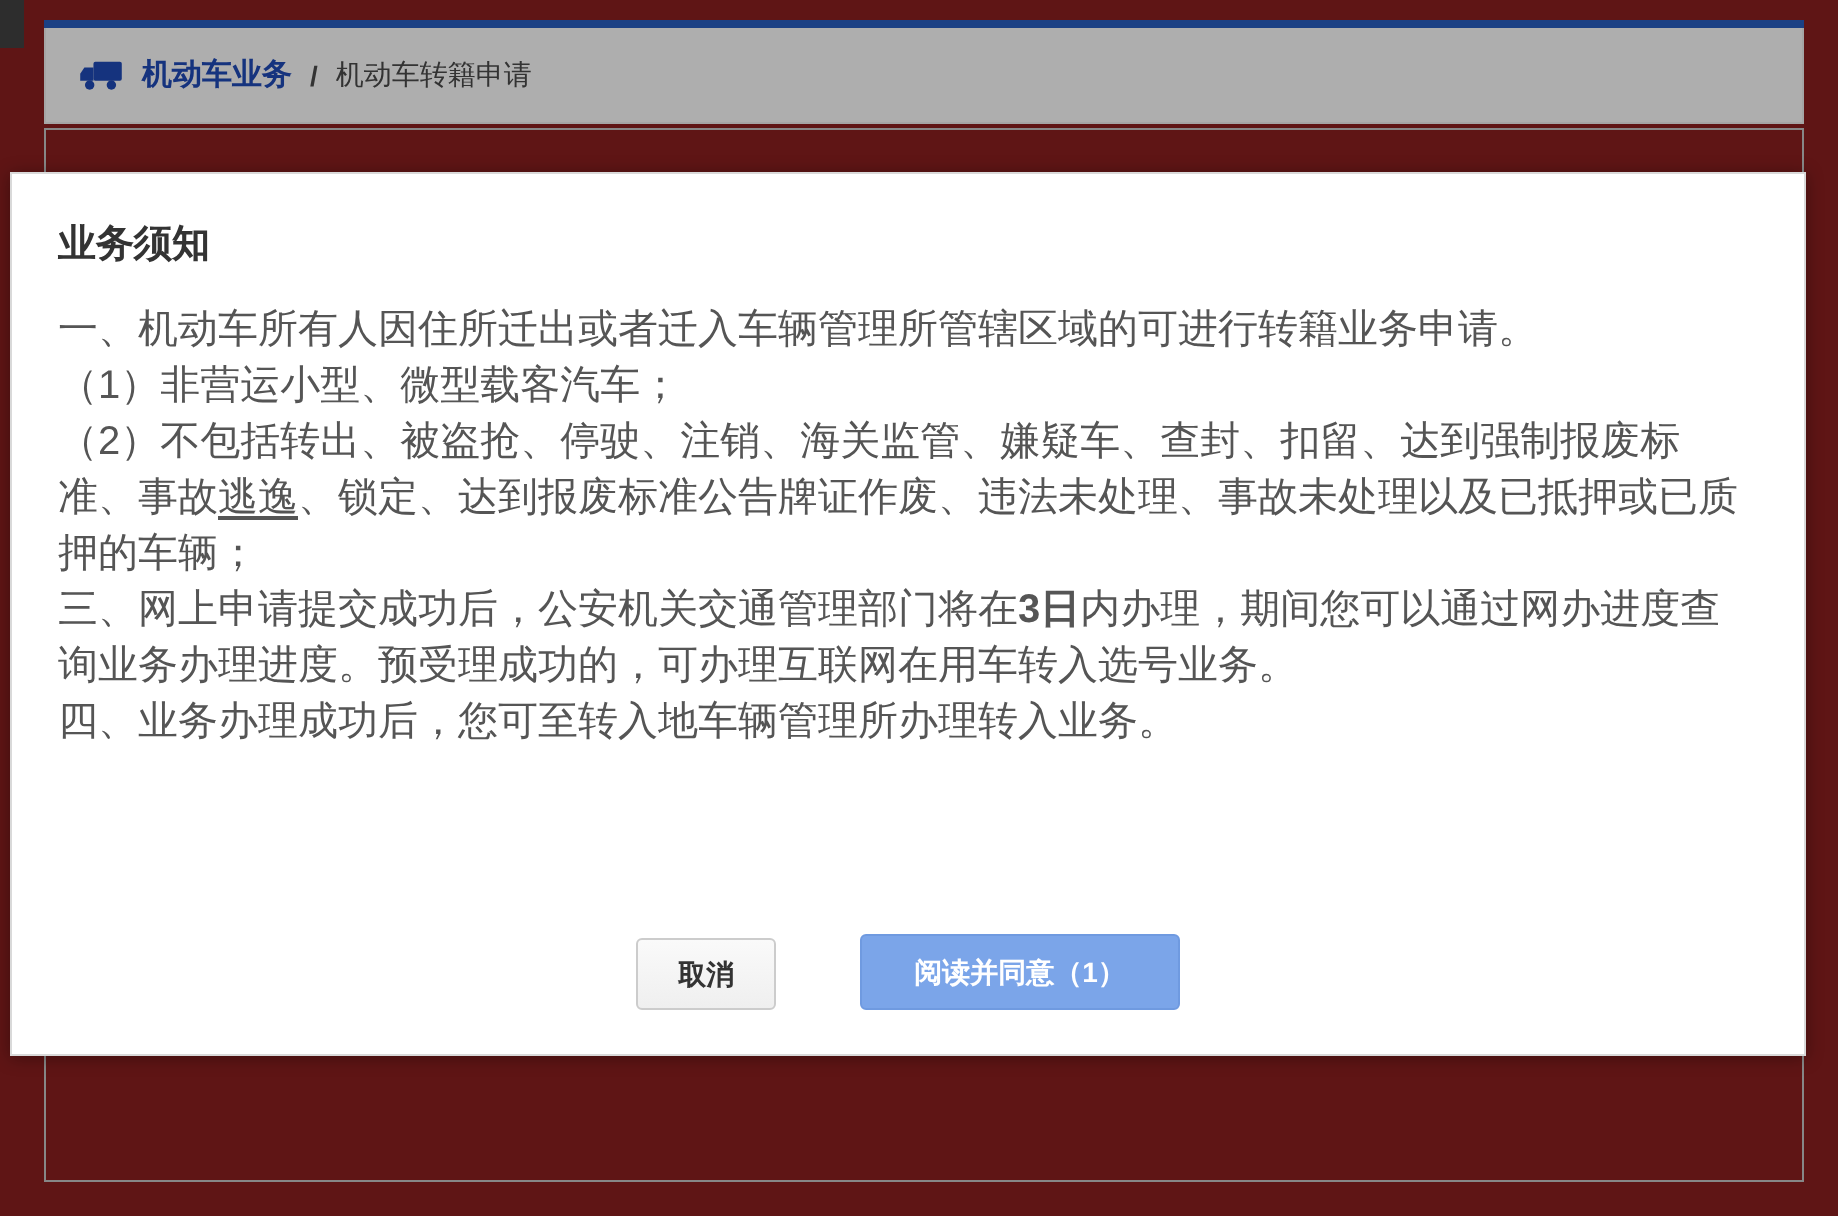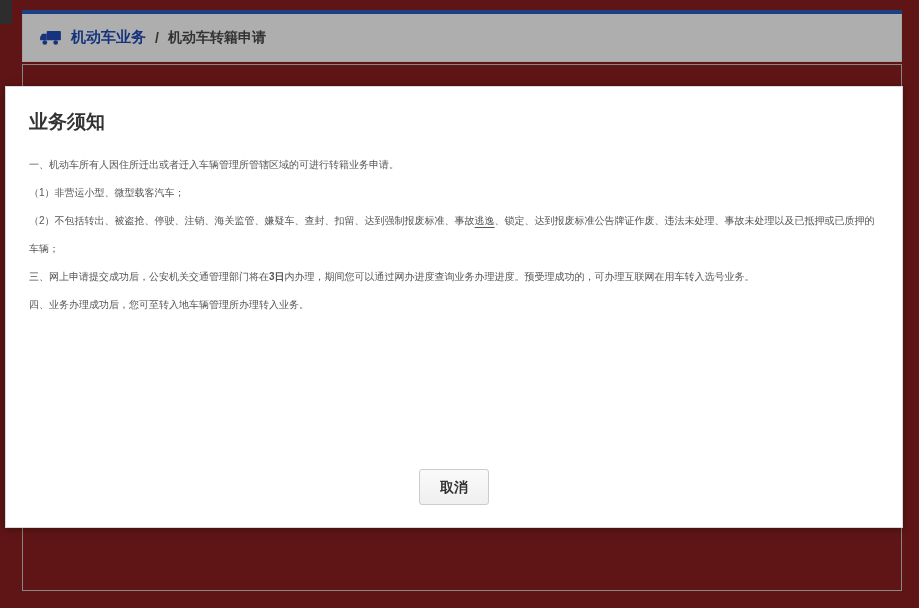--- a/index.html
+++ b/index.html
@@ -15,38 +15,38 @@
   
   .header-wrap { position:absolute; left:22px; top:10px; width:880px; }
   .header-topline { height:4px; background:#2456b0; }
   .breadcrumb-bar {
     height:48px; background:#e9e9e9; border:1px solid #ddd; border-top:none;
     display:flex; align-items:center; padding-left:16px; gap:9px;
   }
   .truck-icon { display:inline-flex; }
   .crumb-main { font-size:15px; font-weight:bold; color:#1d44a8; }
   .crumb-sep  { font-size:14px; font-weight:bold; color:#444; }
-  .crumb-cur  { font-size:14px; font-weight:bold; color:#444;text-align:right; }
+  .crumb-cur  { font-size:14px; font-weight:normal; color:#444;text-align:right; }
   .content-panel {
     position:absolute; left:22px; top:64px; width:880px; height:527px;
     border:1px solid #b5b5b5; background:transparent;
   }
 
   
   .overlay { position:absolute; inset:0; background:rgba(0,0,0,0.25); z-index:5; }
 
   
   .modal {
     position:absolute; left:5px; top:86px; width:898px; height:442px;
     background:#fff; z-index:10; border:1px solid #d9d9d9;
     box-shadow:0 1px 8px rgba(0,0,0,0.35);
   }
   .modal-inner { padding:22px 26px 0 23px; }
   .modal-title { font-size:19px; font-weight:bold; color:#333; margin-bottom:16px; }
-  .notice { font-size:10px; color:#555; line-height:28px; }
+  .notice { font-size:20px; color:#555; line-height:28px; }
   .notice p { margin:0; }
   .seg-bold { font-weight:bold; }
   .seg-underline { text-decoration:underline; text-underline-offset:3px; }
 
   .btn-row {
     position:absolute; left:0; right:0; bottom:22px;
     display:flex; justify-content:center; align-items:flex-end; gap:42px;
   }
   .btn {
     font-family:inherit; font-size:14px; font-weight:bold; cursor:pointer;
@@ -98,16 +98,17 @@
       <div class="notice">
         <p>一、机动车所有人因住所迁出或者迁入车辆管理所管辖区域的可进行转籍业务申请。</p>
         <p>（1）非营运小型、微型载客汽车；</p>
         <p><span>（2）不包括转出、被盗抢、停驶、注销、海关监管、嫌疑车、查封、扣留、达到强制报废标准、事故</span><span class="seg-underline">逃逸</span><span>、锁定、达到报废标准公告牌证作废、违法未处理、事故未处理以及已抵押或已质押的车辆；</span></p>
         <p><span>三、网上申请提交成功后，公安机关交通管理部门将在</span><span class="seg-bold">3日</span><span>内办理，期间您可以通过网办进度查询业务办理进度。预受理成功的，可办理互联网在用车转入选号业务。</span></p>
         <p>四、业务办理成功后，您可至转入地车辆管理所办理转入业务。</p>
       </div>
     </div>
     <div class="btn-row">
       <button class="btn btn-cancel">取消</button>
+      <button class="btn btn-agree">阅读并同意（1）</button>
     </div>
   </div>
 
 </div>
 
 </body></html>

